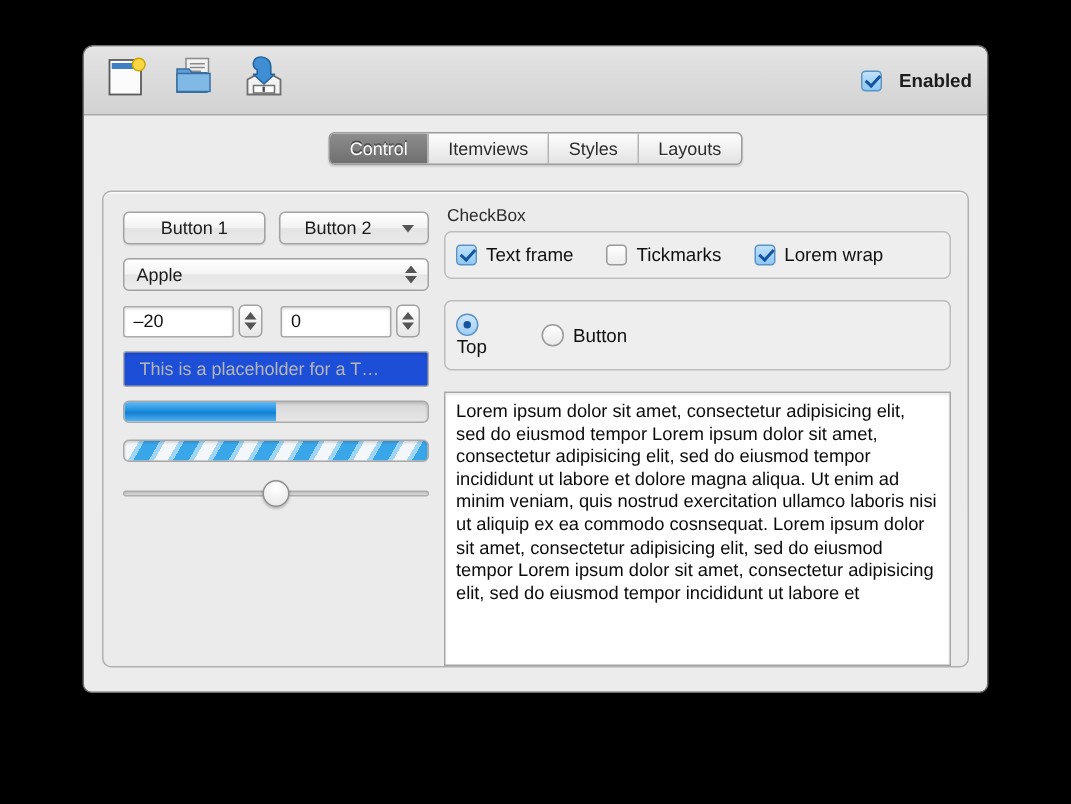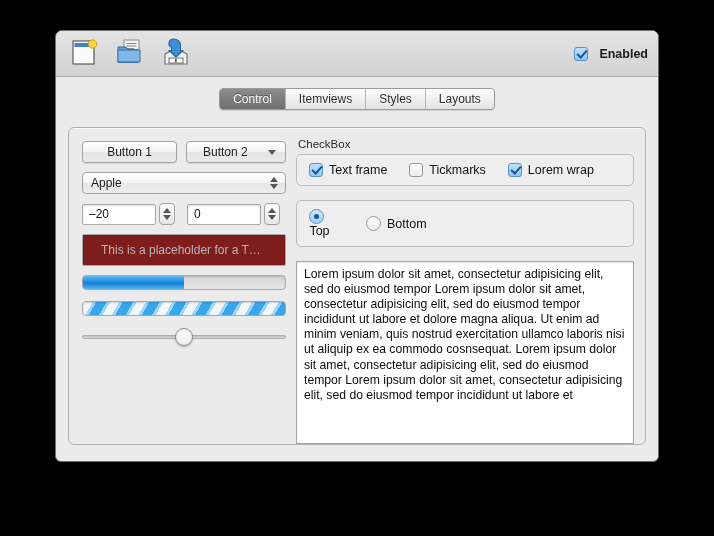--- a/index.html
+++ b/index.html
@@ -240,28 +240,28 @@
     border-radius: 4px;
     background: linear-gradient(to bottom, #ffffff, #e6e6e6);
     display: flex; flex-direction: column;
     align-items: center; justify-content: center;
     gap: 2px;
     box-sizing: border-box;
   }
   .spin-gap { width: 12px; }
 
   .line-edit {
-    width: 204px; height: 32px;
+    width: 204px; height: 24px;
     border: 1px solid #aaa;
-    background: #7f1d1d;
+    background: #1d4ed8;
     border-radius: 2px;
     font-size: 12px;
     color: #b6b6b6;
     display: flex; align-items: center;
-    padding-left: 18px;
+    padding-left: 10px;
     box-sizing: border-box;
     box-shadow: inset 0 1px 2px rgba(0,0,0,0.14);
   }
 
   .progress {
     width: 204px; height: 15px;
     border: 1px solid #a8a8a8;
     border-radius: 4px;
     background: linear-gradient(to bottom, #d6d6d6, #e6e6e6);
     box-sizing: border-box;
@@ -312,21 +312,21 @@
   .group-title {
     font-size: 11.5px;
     color: #2b2b2b;
     margin-bottom: 4px;
     margin-left: 2px;
   }
   .group-box {
     border: 1px solid #bdbdbd;
     border-radius: 5px;
     background: rgba(255,255,255,0.18);
-    padding: 8px 12px;
+    padding: 8px 7px;
     box-sizing: border-box;
     display: flex;
     align-items: center;
   }
   .group-block { margin-bottom: 14px; }
 
   .chk-item, .radio-item {
     display: flex;
     align-items: center;
     font-size: 12.5px;
@@ -536,21 +536,21 @@
       </div>
 
       <div class="group-block">
         <div class="group-box">
           <div class="radio-item" style="margin-right:36px;flex-direction:column;">
             <span class="radio selected"></span>
             <span>Top</span>
           </div>
           <div class="radio-item">
             <span class="radio"></span>
-            <span>Bottom</span>
+            <span>Button</span>
           </div>
         </div>
       </div>
 
       <div id="textarea">Lorem ipsum dolor sit amet, consectetur adipisicing elit, sed do eiusmod tempor Lorem ipsum dolor sit amet, consectetur adipisicing elit, sed do eiusmod tempor incididunt ut labore et dolore magna aliqua. Ut enim ad minim veniam, quis nostrud exercitation ullamco laboris nisi ut aliquip ex ea commodo cosnsequat. Lorem ipsum dolor sit amet, consectetur adipisicing elit, sed do eiusmod tempor Lorem ipsum dolor sit amet, consectetur adipisicing elit, sed do eiusmod tempor incididunt ut labore et</div>
     </div>
 
   </div>
 </div>
 

